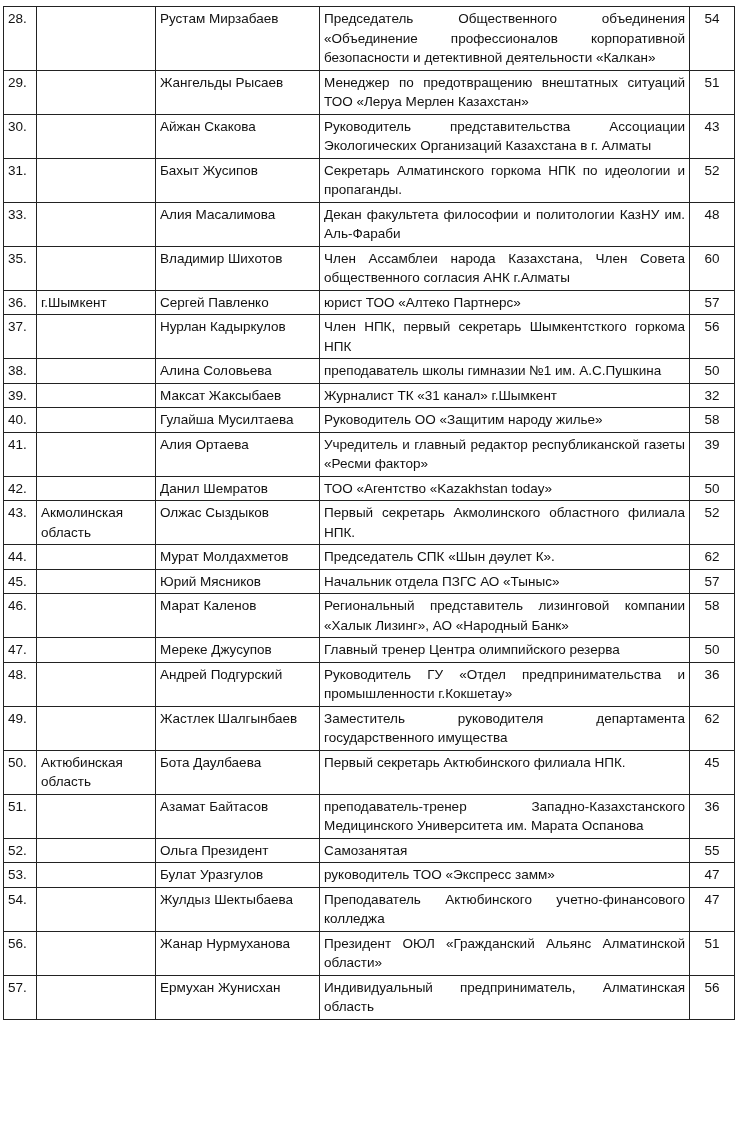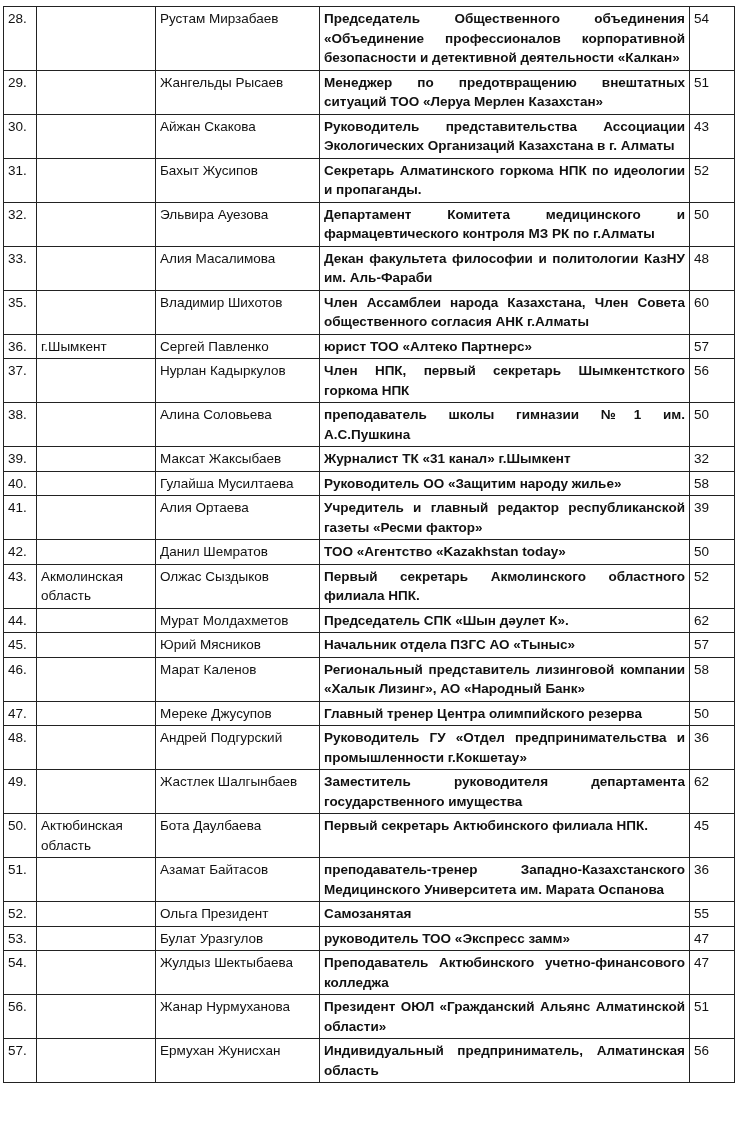--- a/index.html
+++ b/index.html
@@ -38,23 +38,23 @@
     margin-left: 46px;
   }
   td.c-name {
     padding-left: 10px;
     margin-left: 28px;
   }
   td.c-pos {
     padding-left: 7px;
     padding-right: 7px;
     text-align: justify;
-    font-weight: bold;
   }
   td.c-age {
+    text-align: center;
     vertical-align: middle;
     padding-left: 2px;
     padding-right: 2px;
   }
 </style>
 </head>
 <body>
 
 <div class="page">
   <table class="doc-table">
@@ -88,27 +88,20 @@
     <td class="c-age">43</td>
   </tr>
         <tr>
     <td class="c-num">31.</td>
     <td class="c-region"></td>
     <td class="c-name">Бахыт Жусипов</td>
     <td class="c-pos">Секретарь Алматинского горкома НПК по идеологии и пропаганды.</td>
     <td class="c-age">52</td>
   </tr>
         <tr>
-    <td class="c-num">32.</td>
-    <td class="c-region"></td>
-    <td class="c-name">Эльвира Ауезова</td>
-    <td class="c-pos">Департамент Комитета медицинского и фармацевтического контроля МЗ РК по г.Алматы</td>
-    <td class="c-age">50</td>
-  </tr>
-        <tr>
     <td class="c-num">33.</td>
     <td class="c-region"></td>
     <td class="c-name">Алия Масалимова</td>
     <td class="c-pos">Декан факультета философии и политологии КазНУ им. Аль-Фараби</td>
     <td class="c-age">48</td>
   </tr>
         <tr>
     <td class="c-num">35.</td>
     <td class="c-region"></td>
     <td class="c-name">Владимир Шихотов</td>

